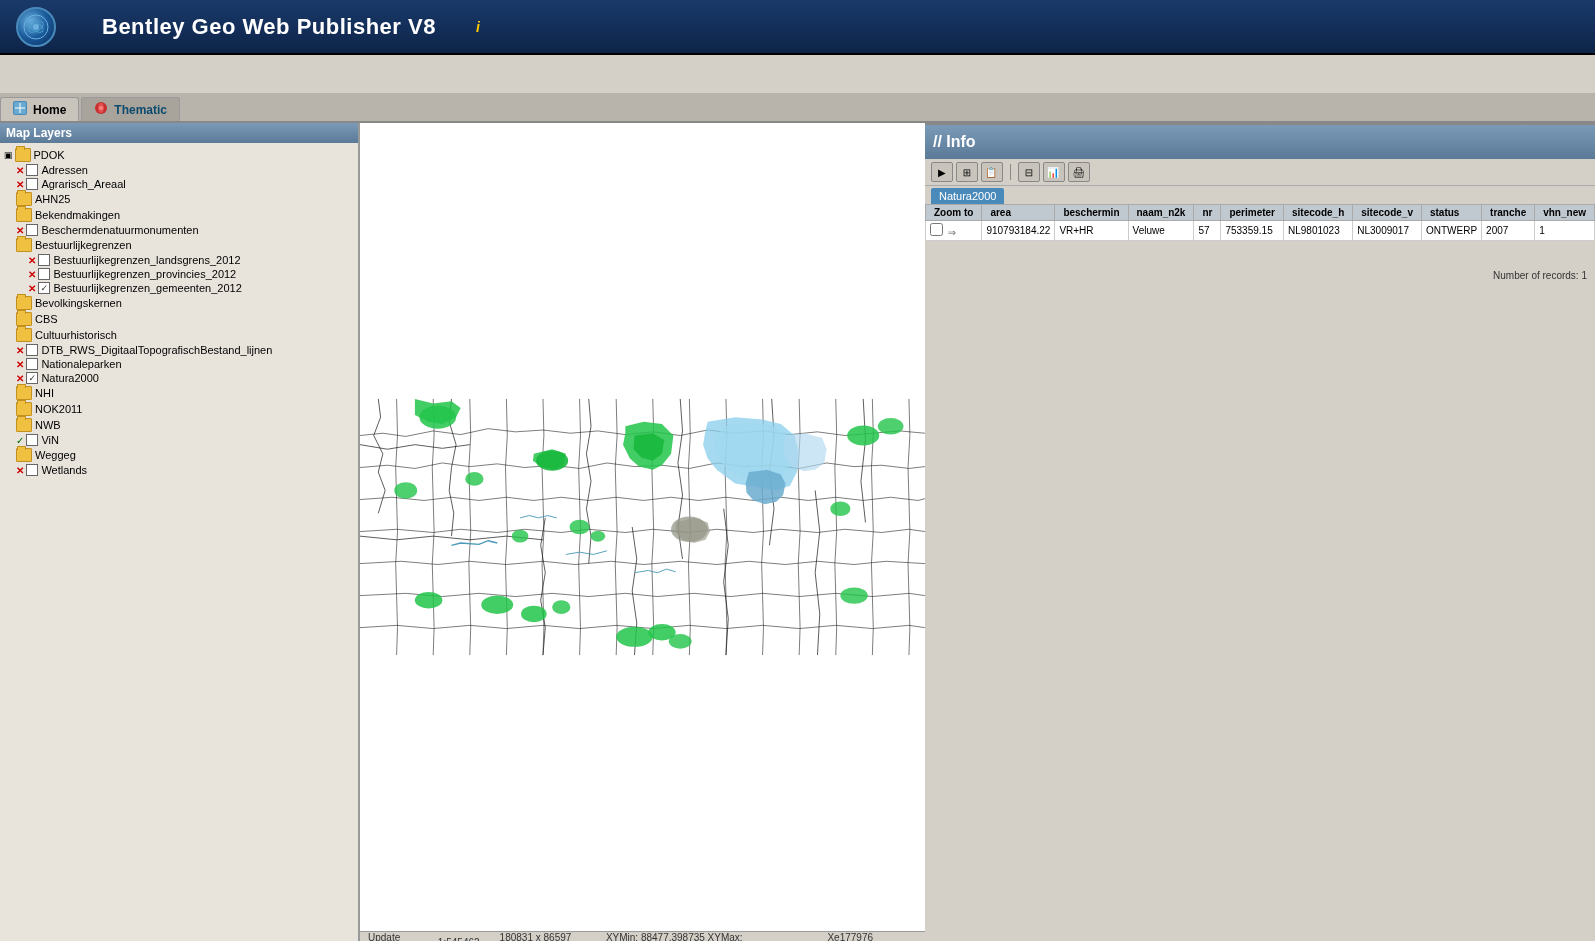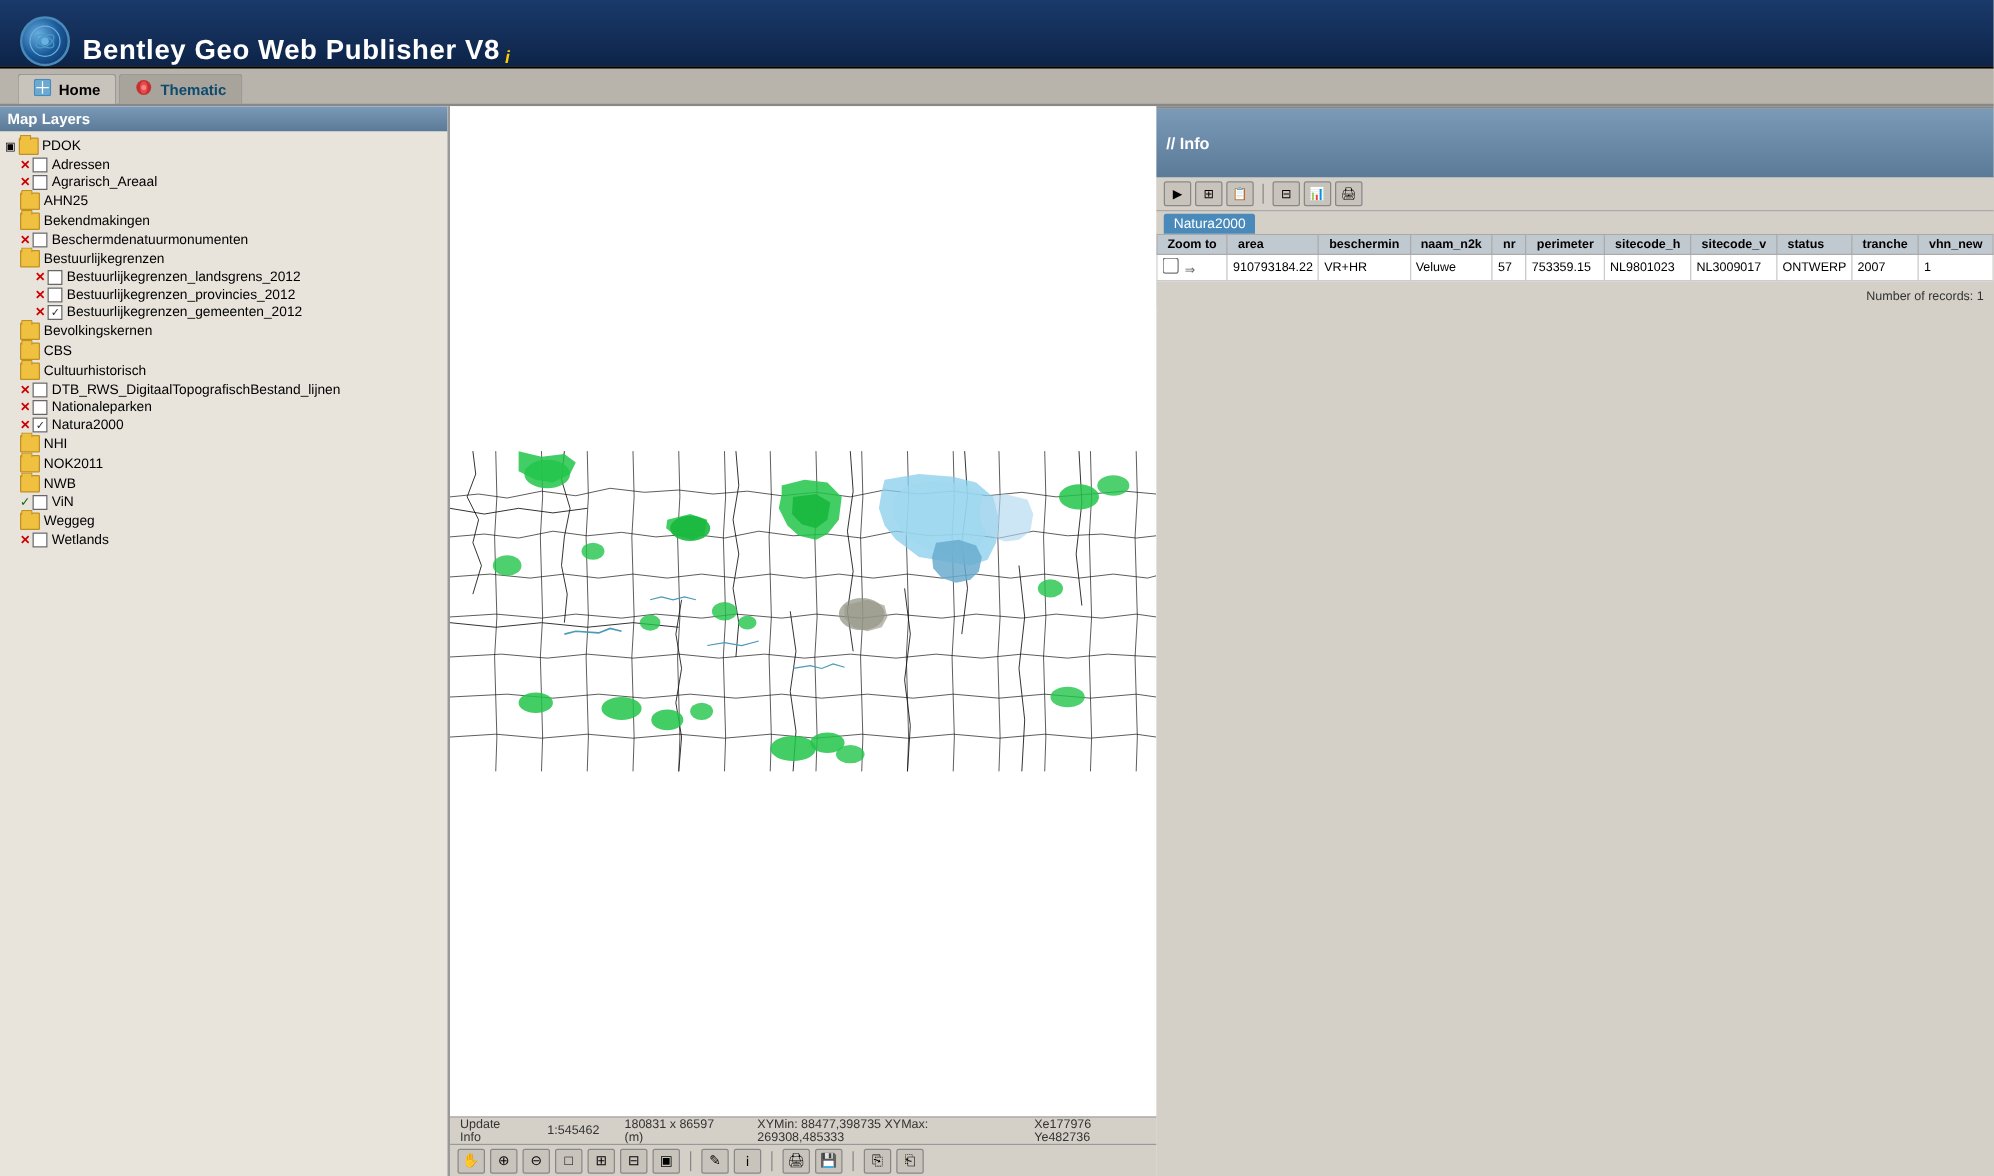--- a/index.html
+++ b/index.html
@@ -3,23 +3,24 @@
   <meta charset="utf-8">
   <style>
     * { box-sizing: border-box; margin: 0; padding: 0; }
     body { font-family: Arial, sans-serif; font-size: 11px; background: #d4d0c8; overflow: hidden; width: 1595px; height: 941px; }
 
     
     #header {
       background: linear-gradient(180deg, #1a3a6b 0%, #0d2448 100%);
       height: 55px;
       display: flex;
-      align-items: flex-end;
+      align-items: center;
       padding: 0 16px;
       border-bottom: 2px solid #000;
+      gap: 36px;
     }
     #header-title {
       color: white;
       font-size: 22px;
       font-weight: bold;
       letter-spacing: 0.5px;
     }
     #header-icon {
       width: 40px;
       height: 40px;
@@ -29,22 +30,23 @@
       border: 2px solid #4a8aba;
       display: flex; align-items: center; justify-content: center;
     }
 
     
     #tabs {
       background: #b8b4ac;
       height: 30px;
       display: flex;
       align-items: flex-end;
-      padding-left: 14px;
+      padding-left: 0;
       border-bottom: 2px solid #888;
+      margin-top: 38px;
     }
     .tab {
       height: 24px;
       padding: 0 12px;
       display: flex;
       align-items: center;
       cursor: pointer;
       border: 1px solid #999;
       border-bottom: none;
       margin-right: 2px;
@@ -194,22 +196,22 @@
       height: 160px;
       background: #d4d0c8;
       border-top: 2px solid #888;
       display: flex;
       flex-direction: column;
     }
     #info-header {
       background: linear-gradient(180deg, #7a9ab8 0%, #5a7a98 100%);
       color: white;
       font-weight: bold;
-      font-size: 13px;
-      padding: 20px 8px;
+      font-size: 16px;
+      padding: 8px 8px;
       display: flex;
       align-items: center;
     }
     #info-toolbar {
       background: #d4d0c8;
       padding: 3px 6px;
       display: flex;
       align-items: center;
       gap: 3px;
       border-bottom: 1px solid #aaa;

